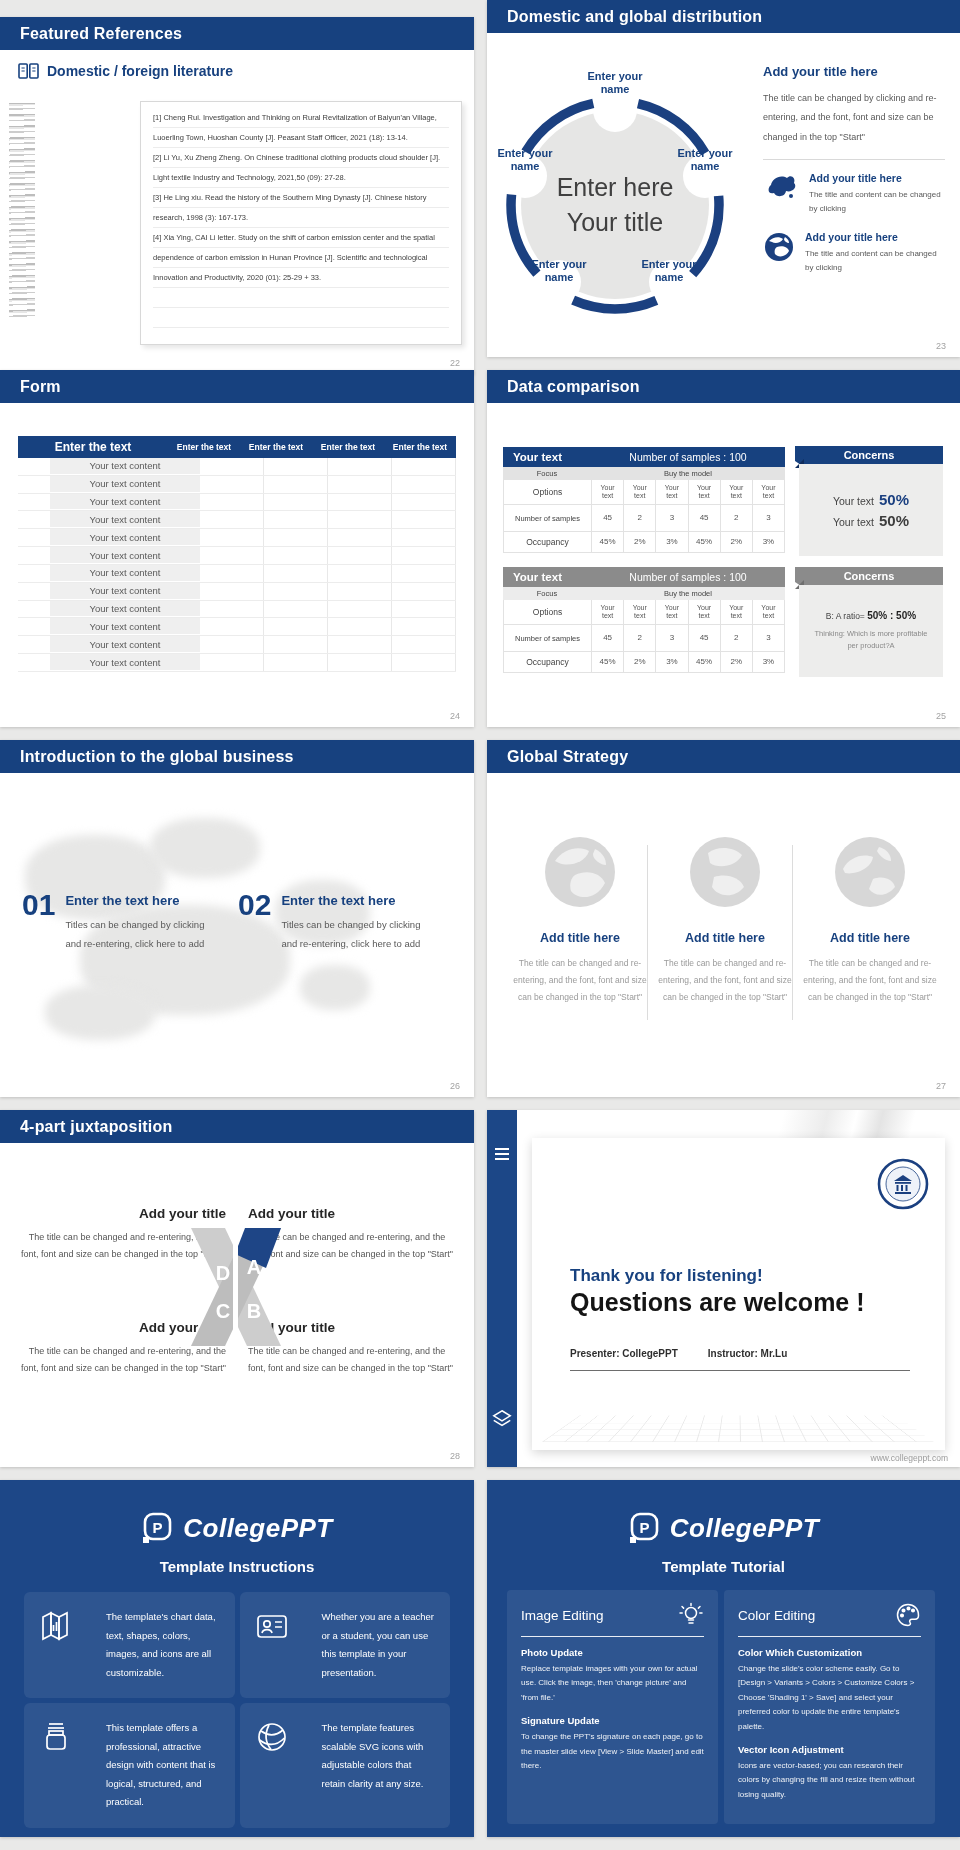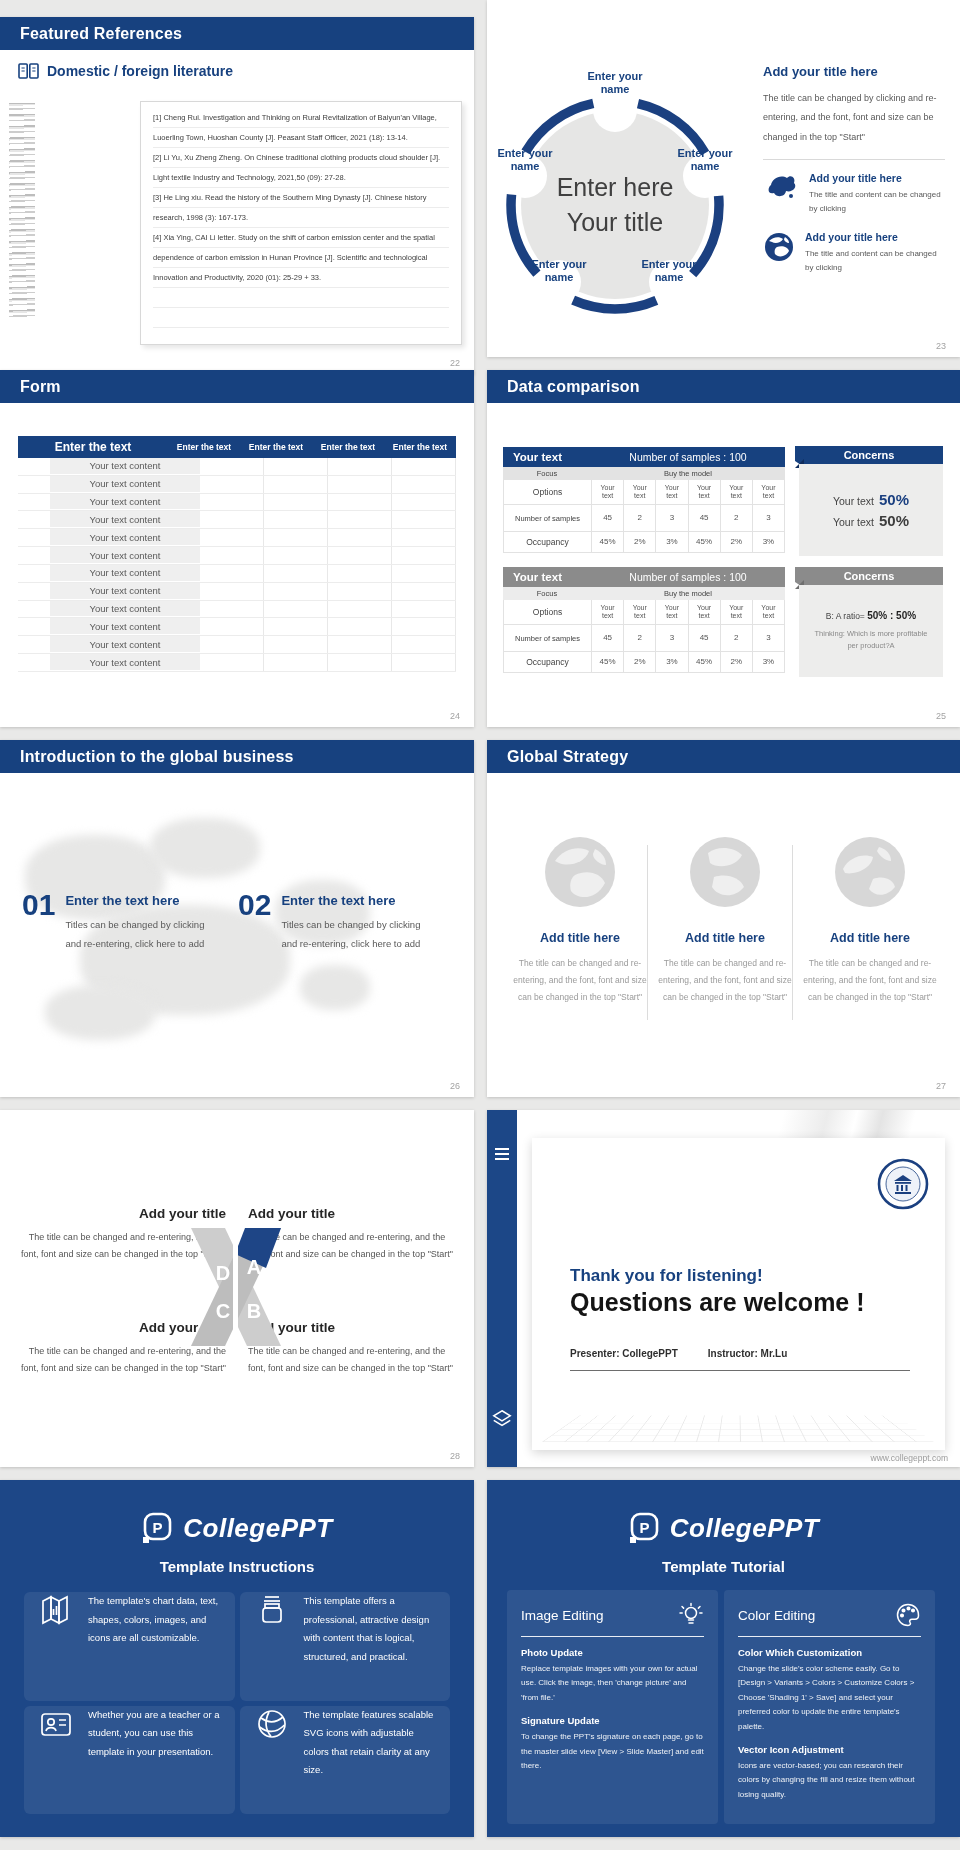--- a/index.html
+++ b/index.html
@@ -124,21 +124,21 @@
               transform:perspective(220px) rotateX(58deg); transform-origin:bottom; }
   .thx-web { position:absolute; right:12px; bottom:4px; font-size:8.5px; color:#9b9b9b; }
 
   
   .dark { background:#1d4787; }
   .brand-row { position:absolute; left:0; top:32px; width:100%; display:flex; align-items:center; justify-content:center; gap:10px; }
   .brand-word { color:#fff; font-size:26px; font-weight:bold; font-style:italic; letter-spacing:.5px; }
   .dark-title { position:absolute; left:0; top:78px; width:100%; text-align:center; color:#fff; font-size:15px; font-weight:bold; }
   .cards { position:absolute; left:24px; top:112px; width:426px; height:222px; display:grid;
            grid-template-columns:1fr 1fr; grid-template-rows:1fr 1fr; gap:5px; }
-  .card { background:rgba(255,255,255,.08); border-radius:6px; padding:0 14px; display:flex; gap:14px; align-items:flex-start; }
+  .card { background:rgba(255,255,255,.08); border-radius:6px; padding:16px 14px; display:flex; gap:32px; align-items:flex-start; }
   .card .ctext { color:#fff; font-size:9.5px; line-height:1.95; }
 
   .panels { position:absolute; left:20px; top:110px; width:428px; height:224px; display:grid; grid-template-columns:1fr 1fr; gap:6px; }
   .panel { background:rgba(255,255,255,.08); border-radius:4px; padding:12px 14px; color:#fff; }
   .panel-head { display:flex; align-items:center; justify-content:space-between; }
   .panel-head .ph { font-size:13.5px; font-weight:normal; }
   .panel hr { border:none; border-top:1px solid rgba(255,255,255,.9); margin:8px 0 10px 0; }
   .panel .sub { font-size:9.5px; font-weight:bold; margin-bottom:4px; }
   .panel .sbody { font-size:8px; line-height:1.8; color:rgba(255,255,255,.92); margin-bottom:10px; }
 
@@ -167,20 +167,21 @@
           <div class="ref-line">[1] Cheng Rui. Investigation and Thinking on Rural Revitalization of Baiyun'an Village, Luoerling Town, Huoshan County [J]. Peasant Staff Officer, 2021 (18): 13-14.</div>
           <div class="ref-line">[2] Li Yu, Xu Zheng Zheng. On Chinese traditional clothing products cloud shoulder [J]. Light textile Industry and Technology, 2021,50 (09): 27-28.</div>
           <div class="ref-line">[3] He Ling xiu. Read the history of the Southern Ming Dynasty [J]. Chinese history research, 1998 (3): 167-173.</div>
           <div class="ref-line">[4] Xia Ying, CAI Li letter. Study on the shift of carbon emission center and the spatial dependence of carbon emission in Hunan Province [J]. Scientific and technological Innovation and Productivity, 2020 (01): 25-29 + 33.</div>
         </div>
     </div>
     <div class="pagenum">22</div>
   </div>
 
   <div class="slide right" style="left:487px;top:0">
+    <div class="titlebar">Domestic and global distribution</div>
     <svg width="290" height="357" style="position:absolute;left:0;top:0">
       <circle cx="128" cy="205" r="94" fill="#e6e6e5"></circle>
       <circle cx="128" cy="110" r="22" fill="#fff"></circle>
       <circle cx="218" cy="176" r="22" fill="#fff"></circle>
       <circle cx="184" cy="282" r="22" fill="#fff"></circle>
       <circle cx="72" cy="282" r="22" fill="#fff"></circle>
       <circle cx="38" cy="176" r="22" fill="#fff"></circle>
       <circle cx="128" cy="205" r="104" fill="none" stroke="#1b4080" stroke-width="9.5" stroke-dasharray="85.6 45.1" stroke-dashoffset="10"></circle>
     </svg>
     <div class="dlabel" style="left:100px;top:70px">Enter your name</div>
@@ -505,20 +506,21 @@
         <path d="M40 44 C50 40 60 44 62 52 C54 62 42 62 36 54 Z" fill="#efefef"></path>
         <path d="M46 12 C54 14 58 20 58 26 C52 26 46 20 44 16 Z" fill="#efefef"></path>
       </svg>
       <h4>Add title here</h4>
       <p>The title can be changed and re-entering, and the font, font and size can be changed in the top "Start"</p>
     </div>
     <div class="pagenum">27</div>
   </div>
 
   <div class="slide" style="left:0;top:1110px">
+    <div class="titlebar">4-part juxtaposition</div>
 
     <div class="jux l" style="top:96px">
       <h4>Add your title</h4>
       <p>The title can be changed and re-entering, and the font, font and size can be changed in the top "Start"</p>
     </div>
     <div class="jux r" style="top:96px">
       <h4>Add your title</h4>
       <p>The title can be changed and re-entering, and the font, font and size can be changed in the top "Start"</p>
     </div>
     <div class="jux l" style="top:210px">
@@ -604,38 +606,38 @@
               <path d="M13,5 L21,9 V31 L13,27 Z"></path>
               <path d="M21,9 L29,5 V27 L21,31 Z"></path>
             <path d="M15.5,17 v6 M18.5,14 v9"></path>
           </svg>
         </span>
         <div class="ctext">The template's chart data, text, shapes, colors, images, and icons are all customizable.</div>
       </div>
       <div class="card">
         <span>
           <svg width="36" height="36" viewBox="0 0 36 36" fill="none" stroke="#fff" stroke-width="1.7">
+            <rect x="4" y="8" width="28" height="21" rx="3"></rect>
+              <circle cx="13" cy="16" r="3.2"></circle>
+            <path d="M8,25 c1,-4.5 9,-4.5 10,0"></path>
+              <path d="M21,14 h7 M21,19 h7"></path>
+          </svg>
+        </span>
+        <div class="ctext">Whether you are a teacher or a student, you can use this template in your presentation.</div>
+      </div>
+      <div class="card">
+        <span>
+          <svg width="36" height="36" viewBox="0 0 36 36" fill="none" stroke="#fff" stroke-width="1.7">
             <path d="M11,5 h14"></path>
               <path d="M10,9 h16"></path>
               <rect x="11" y="12" width="14" height="4"></rect>
               <rect x="9" y="16" width="18" height="14" rx="3"></rect>
           </svg>
         </span>
         <div class="ctext">This template offers a professional, attractive design with content that is logical, structured, and practical.</div>
-      </div>
-      <div class="card">
-        <span>
-          <svg width="36" height="36" viewBox="0 0 36 36" fill="none" stroke="#fff" stroke-width="1.7">
-            <rect x="4" y="8" width="28" height="21" rx="3"></rect>
-              <circle cx="13" cy="16" r="3.2"></circle>
-            <path d="M8,25 c1,-4.5 9,-4.5 10,0"></path>
-              <path d="M21,14 h7 M21,19 h7"></path>
-          </svg>
-        </span>
-        <div class="ctext">Whether you are a teacher or a student, you can use this template in your presentation.</div>
       </div>
       <div class="card">
         <span>
           <svg width="36" height="36" viewBox="0 0 36 36" fill="none" stroke="#fff" stroke-width="1.7">
             <circle cx="18" cy="18" r="13"></circle>
             <path d="M7,12 c7,5 15,5 22,-1"></path>
               <path d="M5.5,21 c8,6 17,6 25,-2"></path>
               <path d="M15,6 c-4,8 -4,17 2,24.5"></path>
           </svg>
         </span>

